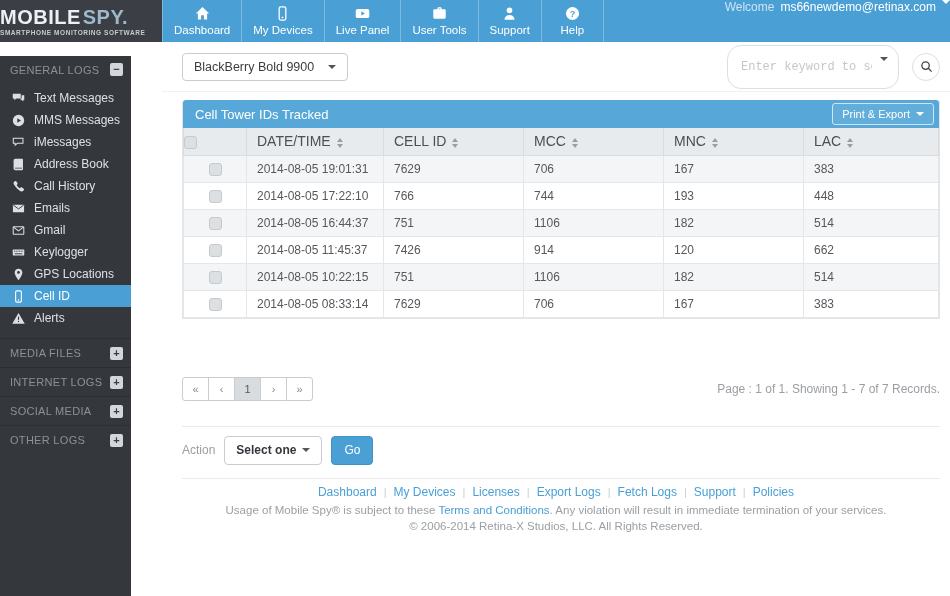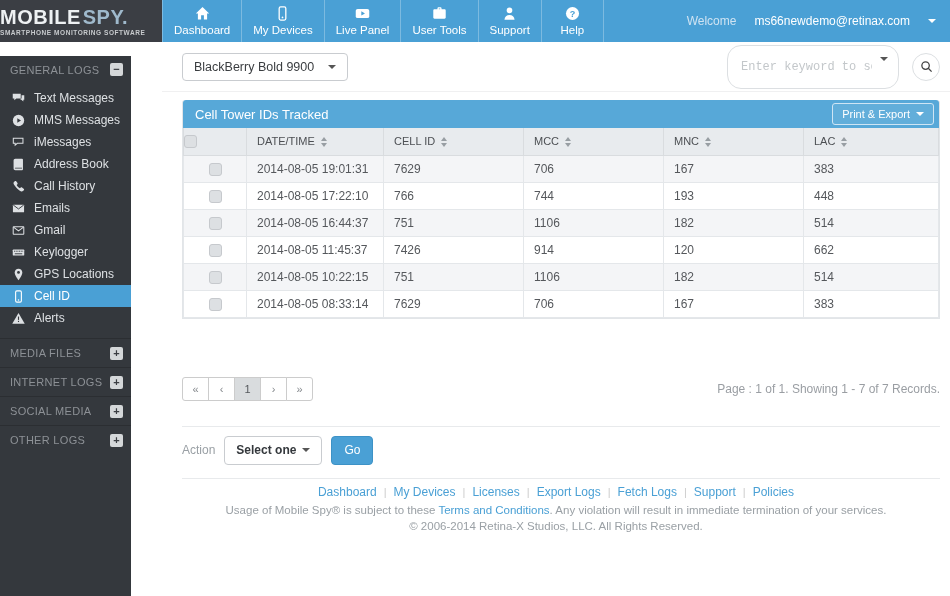--- a/index.html
+++ b/index.html
@@ -16,21 +16,21 @@
   }
   
   .topbar{position:absolute;top:0;left:0;right:0;height:42px;display:flex;background:var(--accent)}
   .logo{width:162px;height:42px;background:var(--logo-bg);display:flex;flex-direction:column;justify-content:center;cursor:pointer;flex:none}
   .logo-line{font-size:20px;font-weight:bold;letter-spacing:.5px;line-height:1;color:#eef1f3}
   .logo-accent{color:#9fb9cc;margin-left:2px}
   .logo-sub{font-size:6.5px;color:#c7cacd;letter-spacing:.55px;margin-top:2px;font-weight:bold}
   .nav{display:flex;color:#fff}
   .nav-item{--hole:var(--accent);display:flex;flex-direction:column;align-items:center;justify-content:center;gap:3px;padding:0 11px;min-width:62px;font-size:11.5px;border-right:1px solid rgba(255,255,255,.28);cursor:pointer}
   .nav-item:first-child{border-left:1px solid rgba(255,255,255,.28)}
-  .welcome{margin-left:auto;display:flex;align-items:center;gap:18px;padding-right:14px;font-size:12px;color:#fff;cursor:pointer}
+  .welcome{margin-left:auto;display:flex;gap:6px;font-size:12px;color:#fff;cursor:pointer}
   .welcome-label{color:#cfe3f2}
   
   .sidebar{position:absolute;top:56px;left:0;bottom:0;width:131px;background:var(--sidebar-bg)}
   .section-header{height:27px;display:flex;align-items:center;padding:0 8px 0 10px;color:#8d9196;font-size:11px;letter-spacing:.3px;cursor:pointer}
   .sidebar > .section-header:not(:first-child){border-top:1px solid #2b2e32;height:29px}
   .toggle-box{margin-left:auto;width:13px;height:13px;background:#d4d7d9;color:#3a3d42;font-weight:bold;font-size:11px;line-height:12px;text-align:center;border-radius:2px}
   .side-list{padding:4px 0 9px}
   .side-item{--hole:var(--sidebar-bg);height:22px;display:flex;align-items:center;gap:8px;padding-left:11px;font-size:12px;color:#dde0e3;cursor:pointer}
   .side-item .icon{width:15px;display:flex;justify-content:center}
   .side-item.active{--hole:var(--accent);background:var(--accent);color:#fff}
@@ -48,21 +48,21 @@
   .search-wrap{position:relative;display:inline-block}
   .search-input{width:172px;height:44px;border:1px solid #dcdfe2;border-radius:14px;padding:0 26px 0 13px;font-size:12px;color:#555;outline:none;font-family:Liberation Mono, monospace}
   .search-input::placeholder{color:#c3c7ca}
   .search-caret{position:absolute;right:11px;top:12px;color:#8b8f93}
   .search-btn{width:28px;height:28px;border-radius:50%;border:1px solid #dcdfe2;background:#fff;margin-left:13px;display:inline-flex;align-items:center;justify-content:center;color:#444;cursor:pointer}
   
   .panel{margin:8px 10px 0 20px;border:1px solid #e2e5e8;border-top:none;border-radius:3px 3px 0 0}
   .panel-header{background:var(--panel-blue);height:28px;display:flex;align-items:center;padding:0 5px 0 12px;color:#fff;font-size:13px;border-radius:3px 3px 0 0}
   .export-btn{margin-left:auto;display:inline-flex;align-items:center;gap:6px;background:rgba(255,255,255,.07);border:1px solid #cfe5f4;color:#fff;font-size:11px;height:22px;padding:0 9px;border-radius:3px;font-family:inherit;cursor:pointer}
   .grid{width:100%;border-collapse:collapse;font-size:12px;color:#55585c;background:#fff}
-  .grid th{background:#e8ebee;font-weight:normal;font-size:11px;color:#4c4f53;text-align:left;height:27px;padding:0 0 0 10px;border:1px solid #d9dcdf;border-top:none;cursor:pointer}
+  .grid th{background:#e8ebee;font-weight:normal;font-size:14px;color:#4c4f53;text-align:left;height:27px;padding:0 0 0 10px;border:1px solid #d9dcdf;border-top:none;cursor:pointer}
   .grid td{height:27px;padding:0 0 0 10px;border:1px solid #e4e7ea}
   .grid tbody tr:nth-child(odd){background:#f4f5f7}
   .grid th:nth-child(2),.grid td:nth-child(2){width:137px}
   .grid th:nth-child(3),.grid td:nth-child(3){width:140px}
   .grid th:nth-child(4),.grid td:nth-child(4){width:140px}
   .grid th:nth-child(5),.grid td:nth-child(5){width:140px}
   .check-col{width:63px;text-align:center;padding:0 !important}
   .checkbox{display:inline-block;width:13px;height:13px;background:#dde0e3;border:1px solid #c6c9cd;border-radius:3px;vertical-align:middle;cursor:pointer}
   .sort{display:inline-flex;flex-direction:column;margin-left:6px;vertical-align:middle;gap:2px}
   .sort i{width:0;height:0;border-left:3px solid transparent;border-right:3px solid transparent;display:block}

